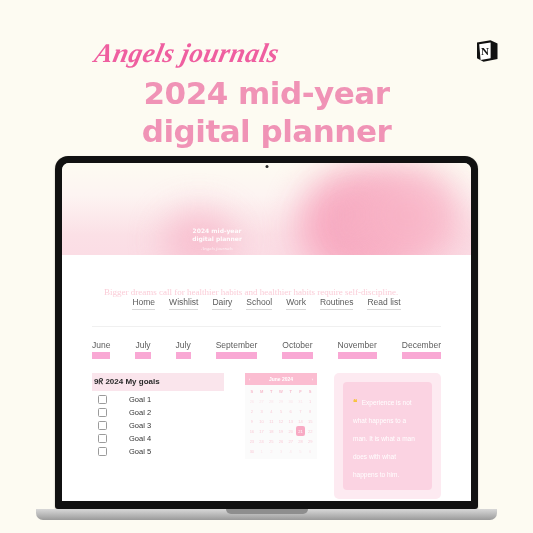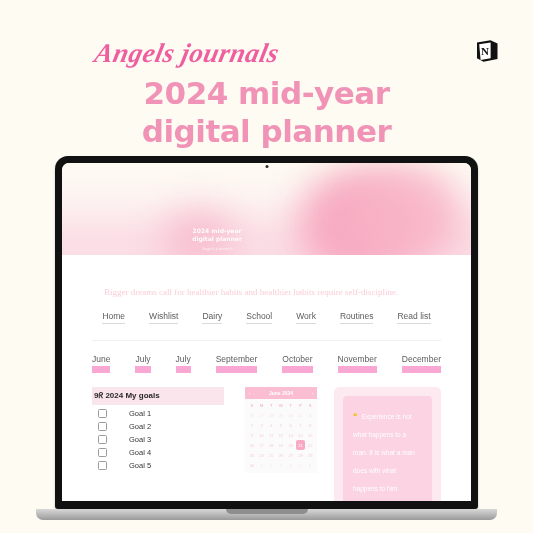--- a/index.html
+++ b/index.html
@@ -89,21 +89,21 @@
     font-weight:700;font-size:19px;color:#191919;letter-spacing:-.4px;
     white-space:nowrap;
   }
   .page-title .deco{font-weight:700;font-size:15px;letter-spacing:1px;}
   .page-sub{
     font-family:"Liberation Serif", serif;
     font-size:9px;color:#fbcdd8;margin-top:8px;white-space:nowrap;margin-left:12px;
   }
 
   .navrow{
-    display:flex;justify-content:center;gap:24px;margin-top:14px;
+    display:flex;justify-content:center;gap:14px;
   }
   .navrow .navlink{
     font-size:8.5px;color:#5c5c5c;border-bottom:1px solid #d9d9d9;
     padding-bottom:2px;white-space:nowrap;
   }
   .monthrow{
     display:flex;justify-content:center;gap:25px;margin-top:16px;
     border-top:1px solid #f0f0f0;padding-top:13px;
   }
   .monthrow .monthlink{

